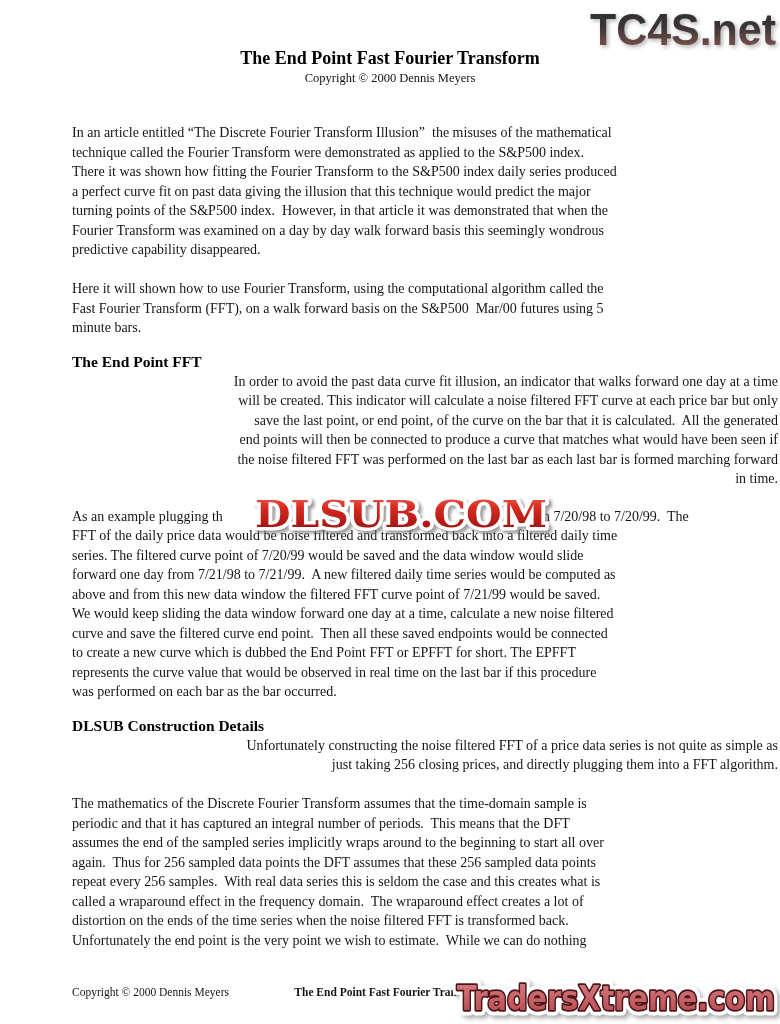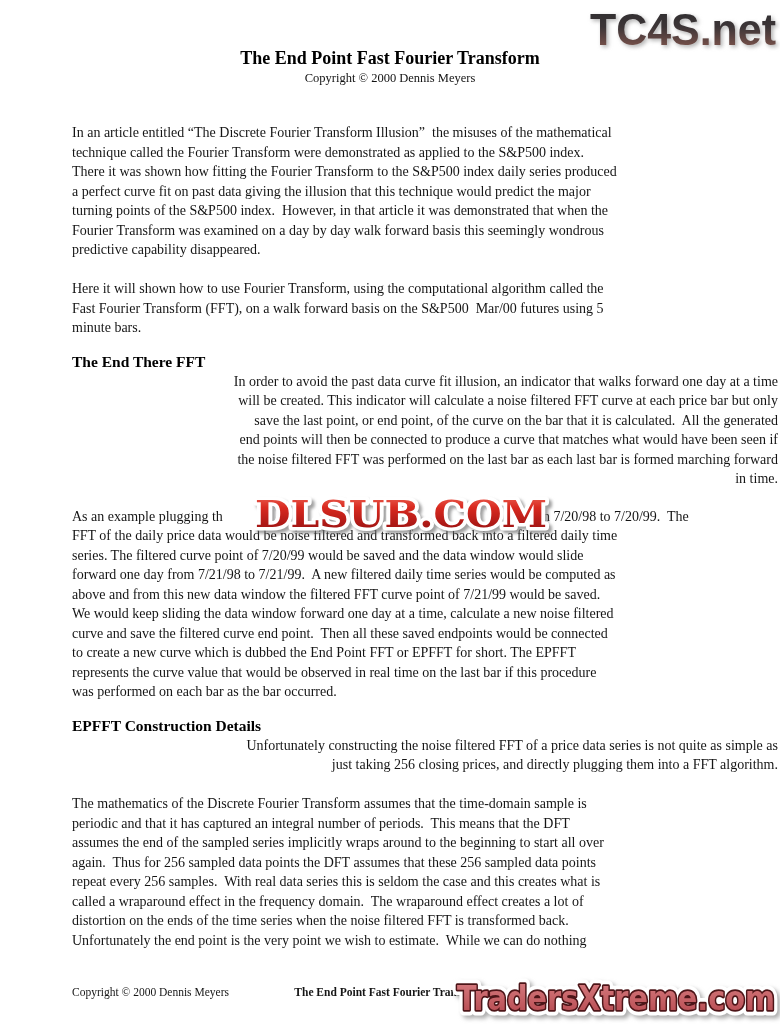--- a/index.html
+++ b/index.html
@@ -58,38 +58,38 @@
     <p>In an article entitled “The Discrete Fourier Transform Illusion”  the misuses of the mathematical
 technique called the Fourier Transform were demonstrated as applied to the S&amp;P500 index.
 There it was shown how fitting the Fourier Transform to the S&amp;P500 index daily series produced
 a perfect curve fit on past data giving the illusion that this technique would predict the major
 turning points of the S&amp;P500 index.  However, in that article it was demonstrated that when the
 Fourier Transform was examined on a day by day walk forward basis this seemingly wondrous
 predictive capability disappeared.</p>
     <p>Here it will shown how to use Fourier Transform, using the computational algorithm called the
 Fast Fourier Transform (FFT), on a walk forward basis on the S&amp;P500  Mar/00 futures using 5
 minute bars.</p>
-    <h2>The End There FFT</h2>
+    <h2>The End Point FFT</h2>
     <p class="after-h">In order to avoid the past data curve fit illusion, an indicator that walks forward one day at a time
 will be created. This indicator will calculate a noise filtered FFT curve at each price bar but only
 save the last point, or end point, of the curve on the bar that it is calculated.  All the generated
 end points will then be connected to produce a curve that matches what would have been seen if
 the noise filtered FFT was performed on the last bar as each last bar is formed marching forward
 in time.</p>
     <p class="p-example"><span>As an example plugging th</span><span class="gap-spacer"></span><span>n 7/20/98 to 7/20/99.  The
 FFT of the daily price data would be noise filtered and transformed back into a filtered daily time
 series. The filtered curve point of 7/20/99 would be saved and the data window would slide
 forward one day from 7/21/98 to 7/21/99.  A new filtered daily time series would be computed as
 above and from this new data window the filtered FFT curve point of 7/21/99 would be saved.
 We would keep sliding the data window forward one day at a time, calculate a new noise filtered
 curve and save the filtered curve end point.  Then all these saved endpoints would be connected
 to create a new curve which is dubbed the End Point FFT or EPFFT for short. The EPFFT
 represents the curve value that would be observed in real time on the last bar if this procedure
 was performed on each bar as the bar occurred.</span></p>
-    <h2>EPFFT Construction Details</h2>
+    <h2>DLSUB Construction Details</h2>
     <p class="after-h">Unfortunately constructing the noise filtered FFT of a price data series is not quite as simple as
 just taking 256 closing prices, and directly plugging them into a FFT algorithm.</p>
     <p>The mathematics of the Discrete Fourier Transform assumes that the time-domain sample is
 periodic and that it has captured an integral number of periods.  This means that the DFT
 assumes the end of the sampled series implicitly wraps around to the beginning to start all over
 again.  Thus for 256 sampled data points the DFT assumes that these 256 sampled data points
 repeat every 256 samples.  With real data series this is seldom the case and this creates what is
 called a wraparound effect in the frequency domain.  The wraparound effect creates a lot of
 distortion on the ends of the time series when the noise filtered FFT is transformed back.
 Unfortunately the end point is the very point we wish to estimate.  While we can do nothing</p>

